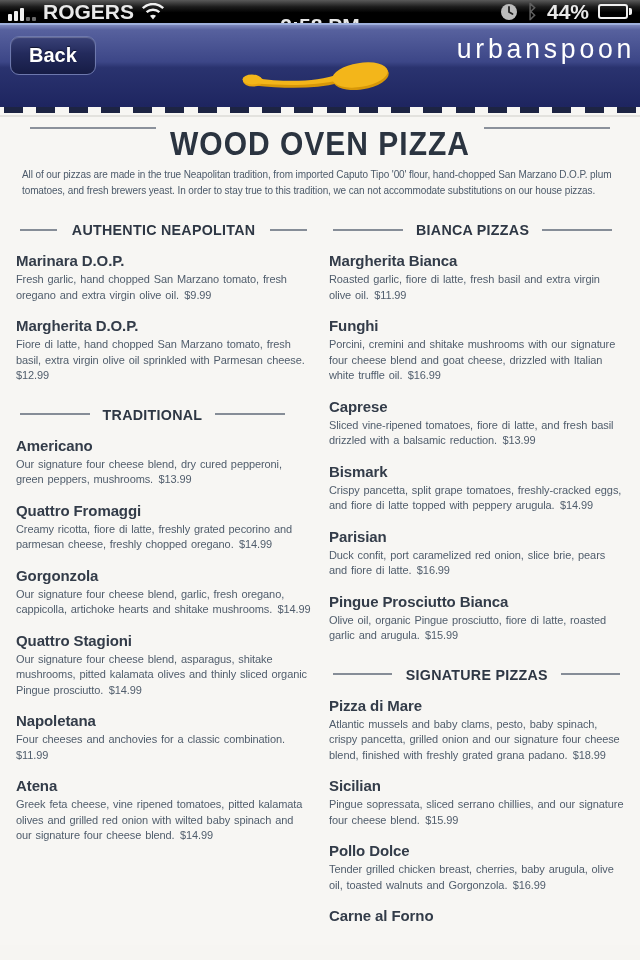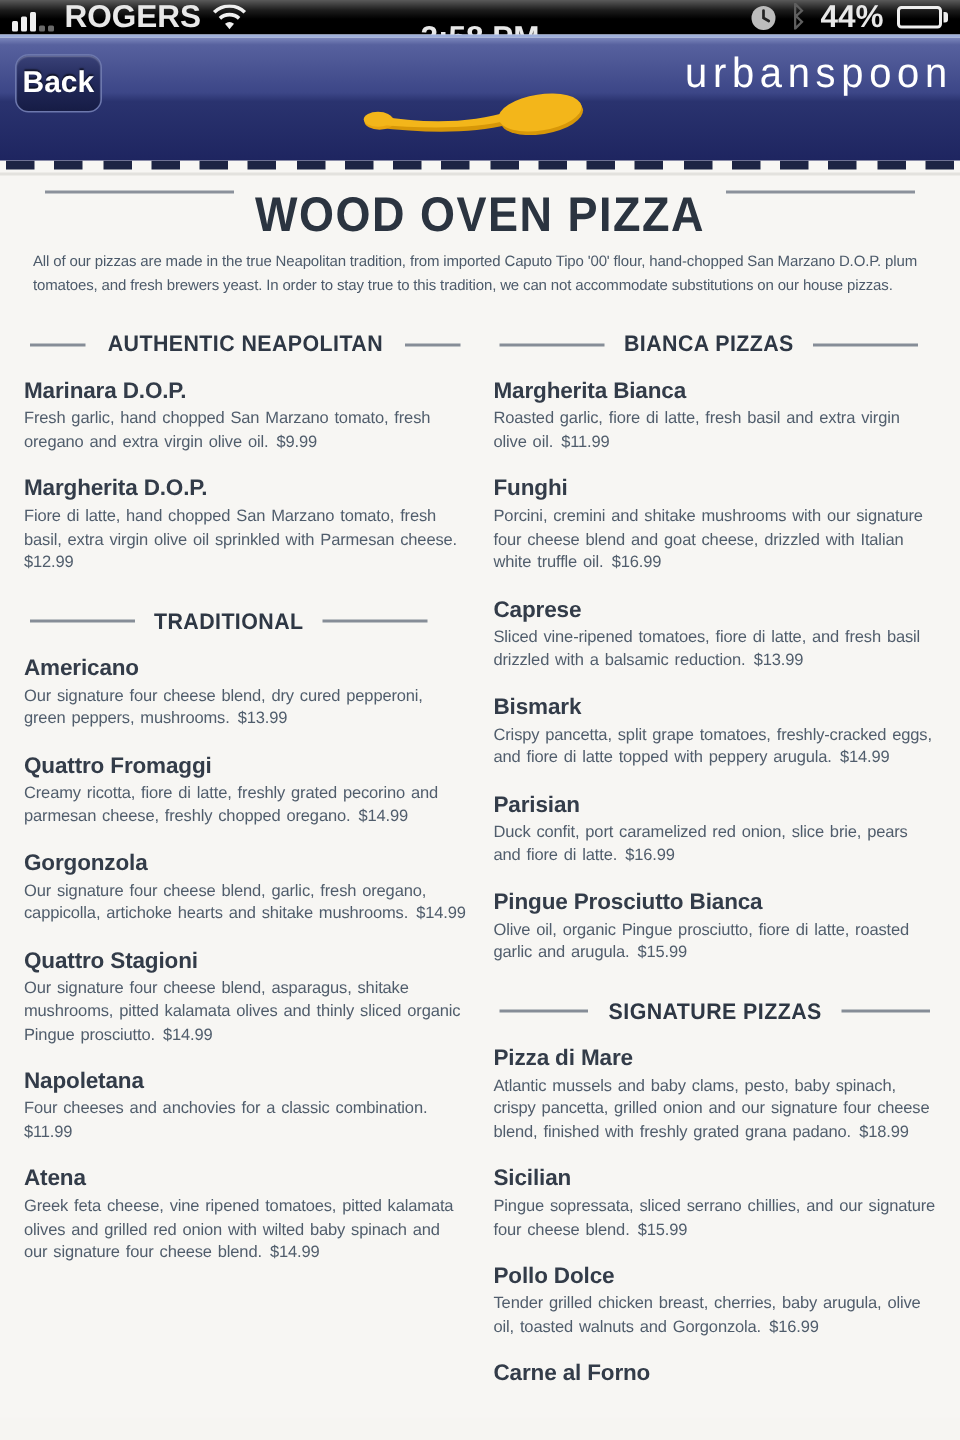--- a/index.html
+++ b/index.html
@@ -31,21 +31,21 @@
   .battery .nub{width:3px;height:7px;background:#efefef;border-radius:0 2px 2px 0;margin-left:1px;}
   
   .nav-bar{
     position:relative;height:82px;
     border-top:2px solid #9fb0dc;
     background:linear-gradient(#7d88bd 0%, #57619e 6%, #3c4687 45%, #2a336f 52%, #1e2560 100%);
     box-sizing:content-box;
   }
   .back-button{
     position:absolute;left:10px;top:11px;
-    padding:7px 4px;
+    padding:7px 18px;
     background:linear-gradient(#3a4278 0%, #232a5c 45%, #161c45 100%);
     border:1px solid #6d78ad;border-radius:9px;
     color:#fff;font-size:20px;font-weight:bold;
     text-shadow:0 -1px 1px rgba(0,0,0,.6);
     box-shadow:inset 0 1px 1px rgba(255,255,255,.25);
     cursor:pointer;
   }
   .logo-wrap{position:absolute;left:0;right:0;top:8px;text-align:right;}
   .logo-text{
     color:#fff;font-size:28px;letter-spacing:4px;font-weight:normal;

